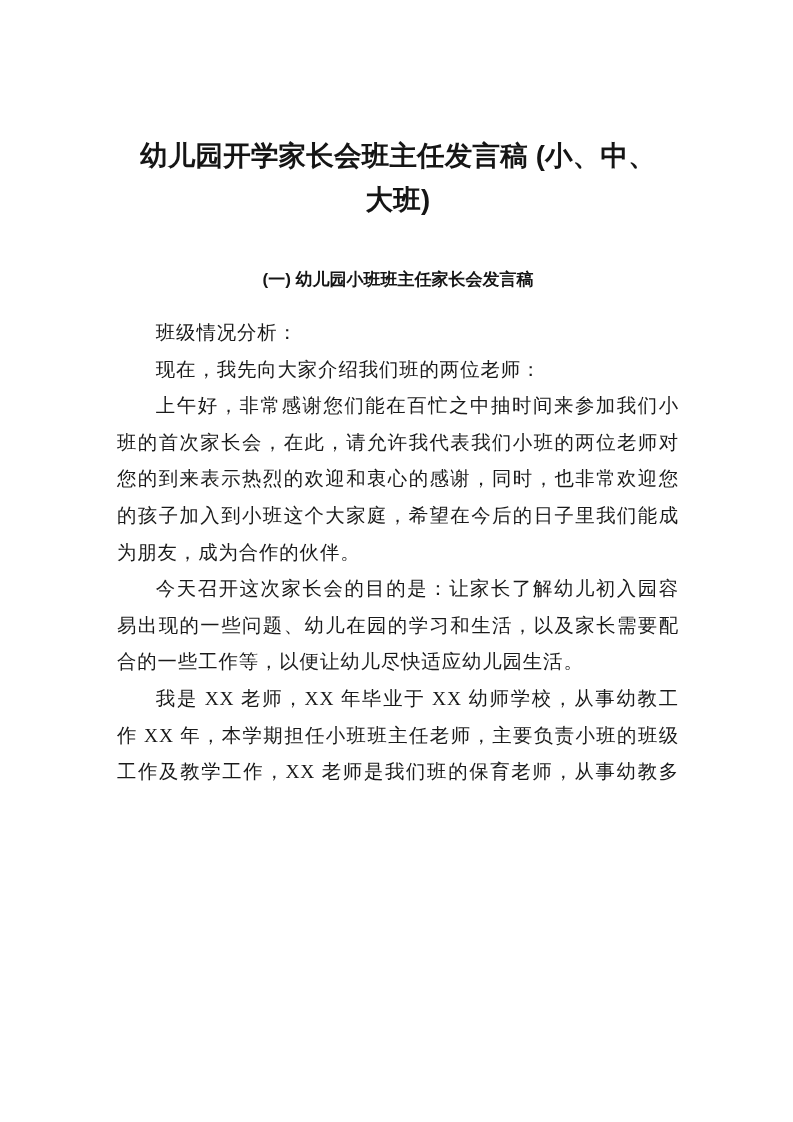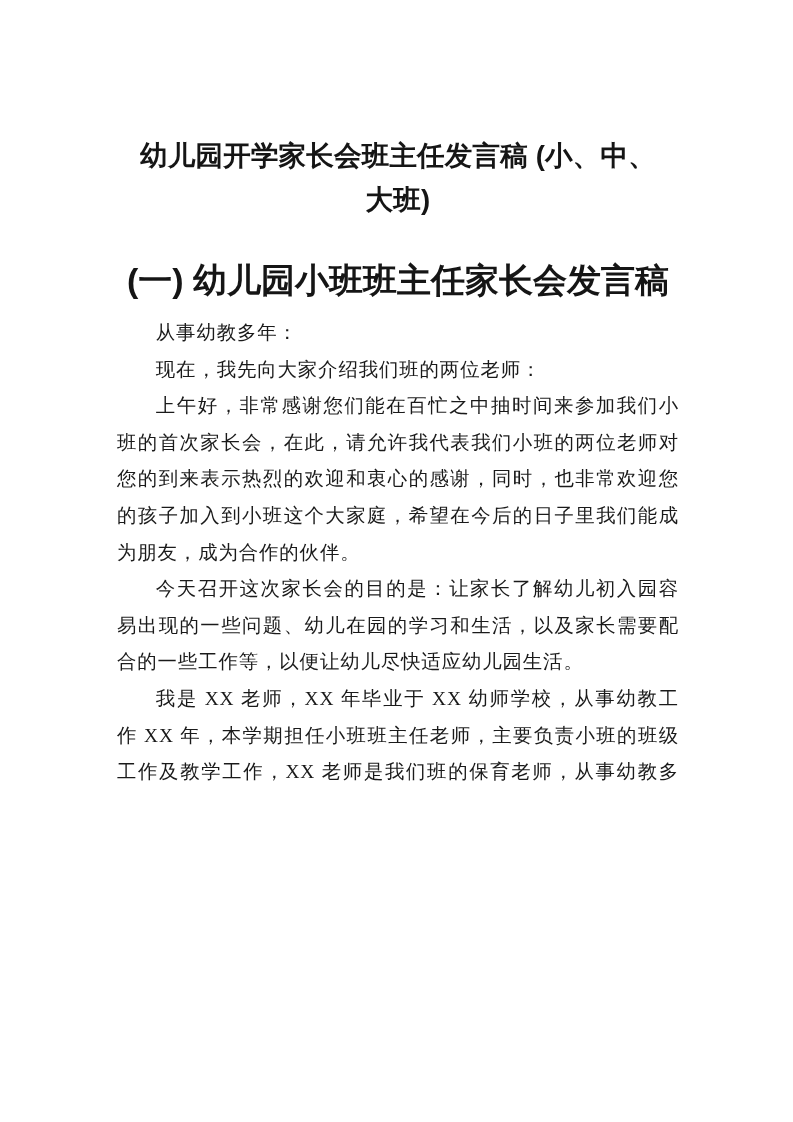--- a/index.html
+++ b/index.html
@@ -36,21 +36,21 @@
     line-height: 44px;
     text-align: center;
     letter-spacing: 0.2px;
     margin: 0;
     padding-top: 134px;
     color: #151515;
   }
   .doc-subtitle {
     font-family: "Liberation Sans", "DejaVu Sans", sans-serif;
     font-weight: bold;
-    font-size: 34px;
+    font-size: 17px;
     line-height: 34px;
     text-align: center;
     margin: 0;
     padding-top: 41px;
     padding-bottom: 4px;
     color: #151515;
   }
   
   .body-block {
     padding-top: 14px;
@@ -75,21 +75,21 @@
   <div class="content">
 
     <h1 class="doc-title">
       <span>幼儿园开学家长会班主任发言稿 (小、中、</span><br>
       <span>大班)</span>
     </h1>
 
     <h2 class="doc-subtitle">(一) 幼儿园小班班主任家长会发言稿</h2>
 
     <div class="body-block">
-      <p class="para">从事幼教多年：</p>
+      <p class="para">班级情况分析：</p>
       <p class="para">现在，我先向大家介绍我们班的两位老师：</p>
       <p class="para">上午好，非常感谢您们能在百忙之中抽时间来参加我们小班的首次家长会，在此，请允许我代表我们小班的两位老师对您的到来表示热烈的欢迎和衷心的感谢，同时，也非常欢迎您的孩子加入到小班这个大家庭，希望在今后的日子里我们能成为朋友，成为合作的伙伴。</p>
       <p class="para">今天召开这次家长会的目的是：让家长了解幼儿初入园容易出现的一些问题、幼儿在园的学习和生活，以及家长需要配合的一些工作等，以便让幼儿尽快适应幼儿园生活。</p>
       <p class="para">我是 XX 老师，XX 年毕业于 XX 幼师学校，从事幼教工作 XX 年，本学期担任小班班主任老师，主要负责小班的班级工作及教学工作，XX 老师是我们班的保育老师，从事幼教多年，负责班上的幼儿护理及卫生消毒工作，她们对工作兢兢业业，对孩子和蔼可亲，深受家长和孩子的喜欢。在工作中我们两位相互取长补短，只有一个共同的目标，就是把送到我们手中的孩子教育好。</p>
       <p class="para">1、班级情况分析：</p>
     </div>
 
   </div>
 </div>
 

